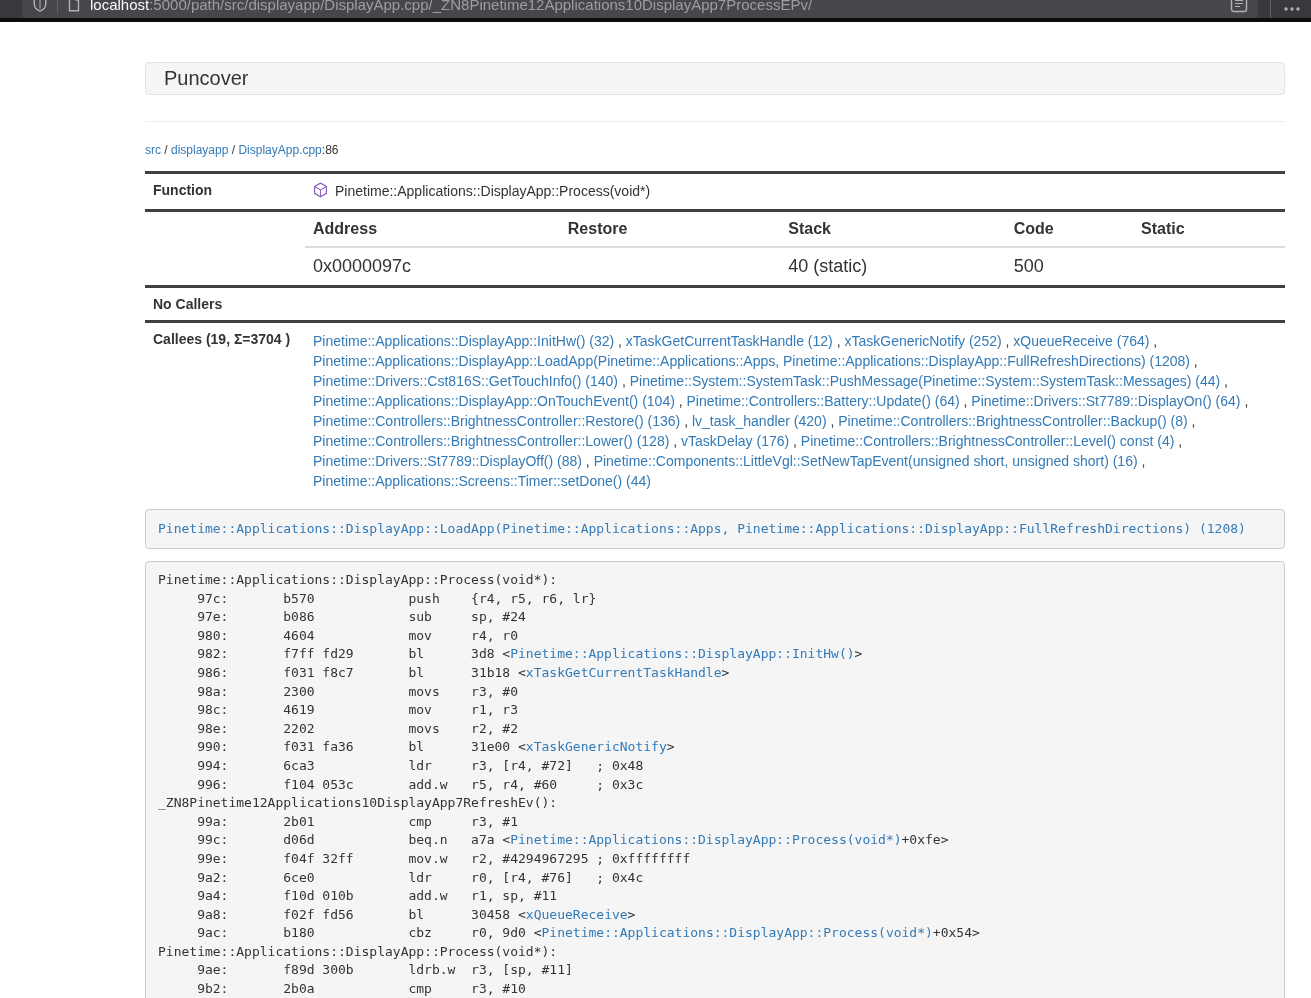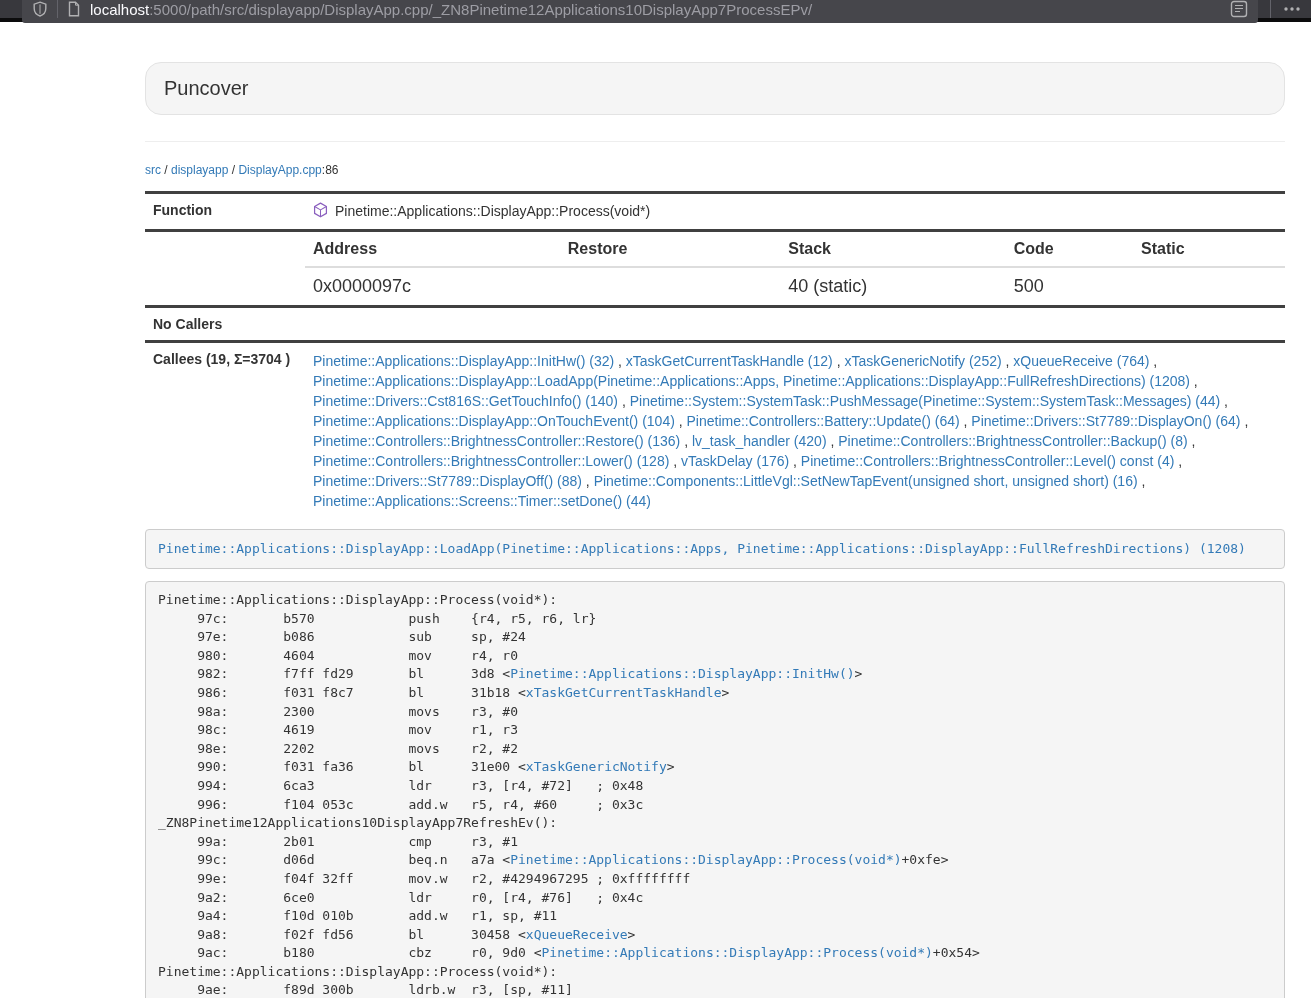--- a/index.html
+++ b/index.html
@@ -1,32 +1,32 @@
 <!DOCTYPE html>
 <html><head>
 <meta charset="utf-8">
 <style>
   *{box-sizing:border-box}
   html,body{margin:0;padding:0}
   body{width:1311px;height:998px;overflow:hidden;background:#fff;font-family:"Liberation Sans",sans-serif}
   a{color:#337ab7;text-decoration:none;cursor:pointer}
 
   
-  .toolbar{height:18px;background:#38383d;display:flex;align-items:center;padding:0 10px 0 22px}
+  .toolbar{height:18px;background:#38383d;display:flex;align-items:flex-end;padding:0 10px 0 22px}
   .url-field{flex:1;height:28px;background:#46464b;border-radius:3px;display:flex;align-items:center;padding:0 10px;gap:9px;min-width:0}
   .vdiv{width:1px;height:18px;background:#63636a;flex:0 0 auto}
   .url-text{font-size:15px;color:#9d9da4;white-space:nowrap;overflow:hidden;flex:1}
   .url-host{color:#fbfbfe}
   .tb-icon{display:flex;align-items:center;justify-content:center;flex:0 0 auto}
   .tb-right{display:flex;align-items:center;gap:12px;padding-left:12px}
   .black-strip{height:4px;background:#0c0c0d}
 
   
   .container{width:1140px;margin-left:145px}
-  .well{margin-top:40px;padding:14px 18px;background:#f5f5f5;border:1px solid #e3e3e3;border-radius:16px;font-size:20px;color:#333}
+  .well{margin-top:40px;padding:4px 18px;background:#f5f5f5;border:1px solid #e3e3e3;border-radius:4px;font-size:20px;color:#333}
   hr{border:0;border-top:1px solid #eee;margin:26px 0 0 0}
   .breadcrumb{margin-top:21px;font-size:12px;color:#333}
 
   table.main{width:100%;border-collapse:collapse;margin-top:14px;color:#333}
   table.main>tbody>tr>th,table.main>tbody>tr>td{border-top:3px solid #404040;padding:8px;text-align:left;vertical-align:top;font-size:14px;font-weight:normal}
   table.main>tbody>tr>th{width:160px;font-weight:bold;white-space:nowrap}
   td.no-pad{padding:0 !important}
   table.inner{width:100%;border-collapse:collapse}
   table.inner th{padding:8px;border-bottom:2px solid #ddd;font-weight:bold;text-align:left;font-size:16px}
   table.inner td{padding:8px;text-align:left;font-size:18px}

